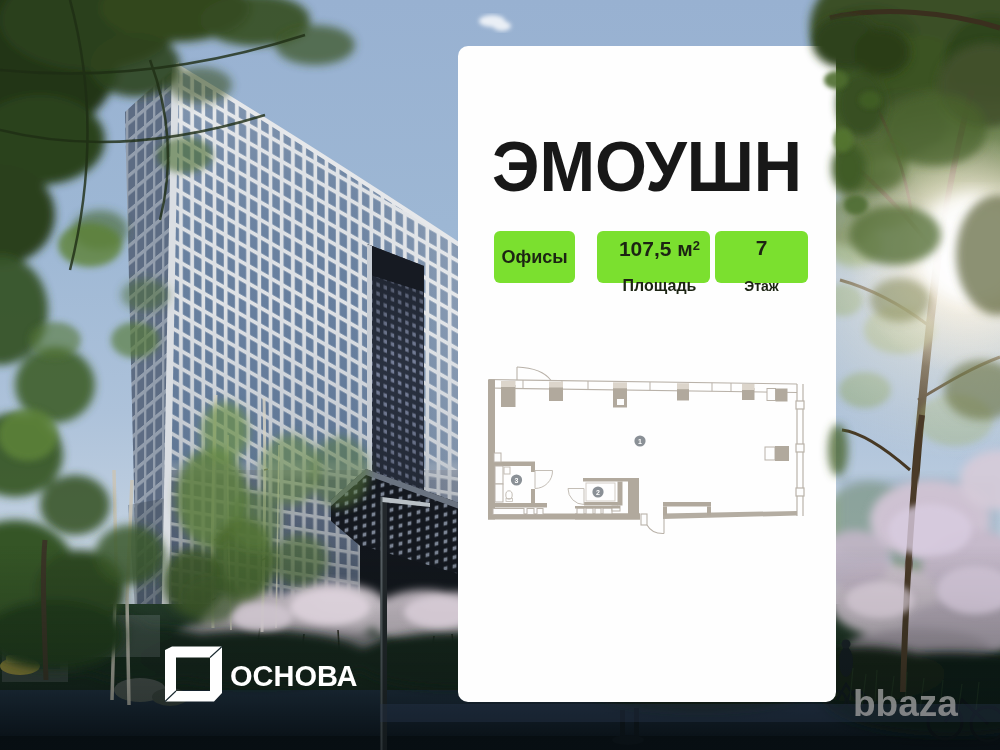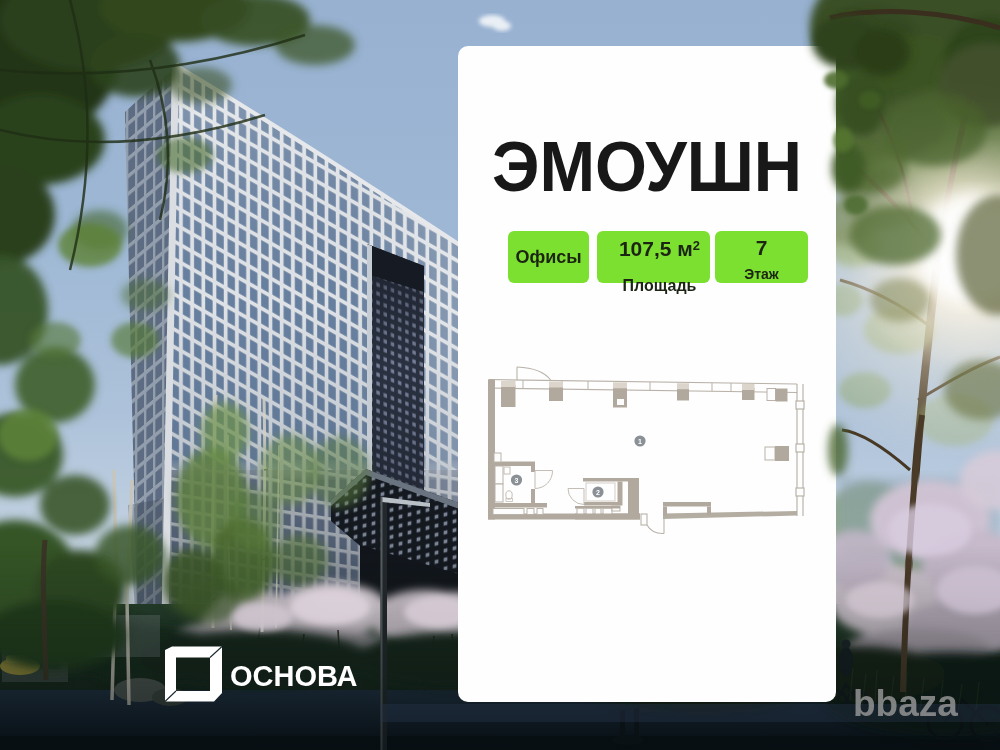--- a/index.html
+++ b/index.html
@@ -384,30 +384,30 @@
     <text x="230" y="686" font-family="Liberation Sans, sans-serif" font-size="29" font-weight="700" fill="#ffffff">ОСНОВА</text>
   </g>
 
   <text x="853" y="716" font-family="Liberation Sans, sans-serif" font-size="37" font-weight="700" fill="#9c9c9c" opacity="0.8">bbaza</text>
 </svg>
 
 <div class="card">
 
   <div class="title">ЭМОУШН</div>
 
-  <div class="btn" style="left:50px;top:185px;width:81px;height:52px;line-height:52px;font-size:18px;font-weight:700;">Офисы</div>
+  <div class="btn" style="left:36px;top:185px;width:81px;height:52px;line-height:52px;font-size:18px;font-weight:700;">Офисы</div>
 
   <div class="btn" style="left:139px;top:185px;width:101px;height:52px;padding-left:12px;">
     <div style="font-size:21px;font-weight:700;margin-top:6px;">107,5 м<span style="font-size:13px;vertical-align:6px;">2</span></div>
     <div style="font-size:16px;font-weight:700;margin-top:16px;">Площадь</div>
   </div>
 
   <div class="btn" style="left:257px;top:185px;width:93px;height:52px;">
     <div style="font-size:21px;font-weight:700;margin-top:5px;">7</div>
-    <div style="font-size:14px;font-weight:700;margin-top:6px;">Этаж</div>
+    <div style="font-size:14px;font-weight:700;margin-top:18px;">Этаж</div>
   </div>
 </div>
 
 <svg id="plan" width="360" height="185" viewBox="475 360 360 185" style="position:absolute;left:475px;top:360px;">
   <g>
 
     <g stroke="#b9b2a9" stroke-width="1.2" fill="none">
       <path d="M489,379.5 L797,384"></path>
       <path d="M489,388 L797,392.5"></path>
       <path d="M489,379.5 L489,388"></path>

